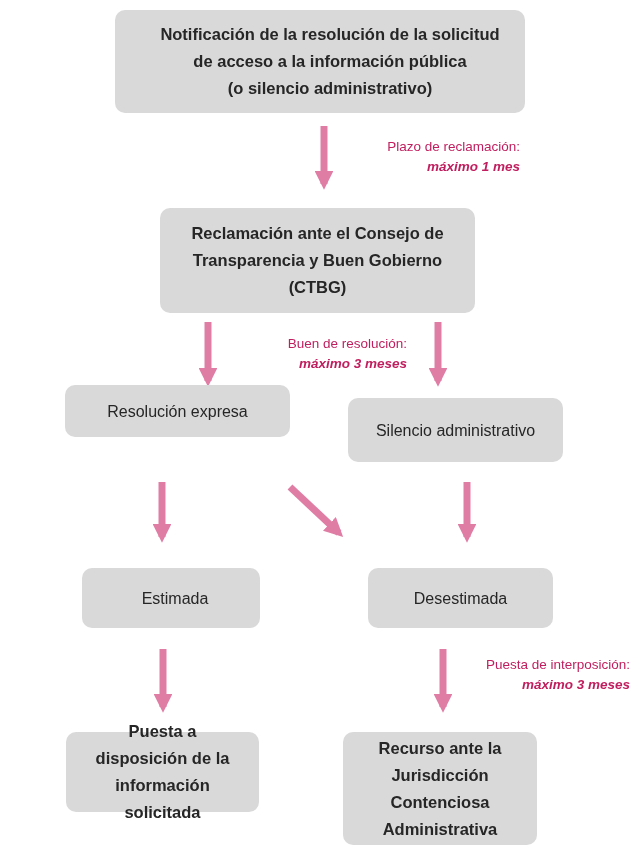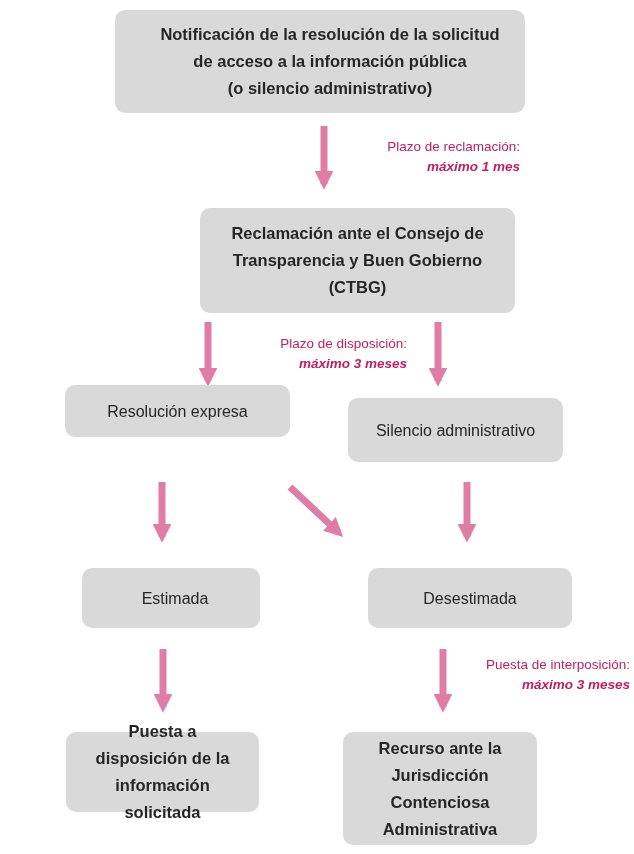--- a/index.html
+++ b/index.html
@@ -42,25 +42,25 @@
     text-align: right;
     color: var(--color-label, #c01e5e);
     font-size: 13.5px;
     line-height: 20px;
   }
   .edge-label .l2 { font-weight: bold; display: block; font-style: italic; }
   .edge-label .l1 { display: block; }
 
   
   #node-notificacion        { left: 115px; top: 10px;  width: 410px; height: 103px; padding-left: 28px; }
-  #node-reclamacion         { left: 160px; top: 208px; width: 315px; height: 105px; margin-left: 40px; }
+  #node-reclamacion         { left: 160px; top: 208px; width: 315px; height: 105px; }
   #node-resolucion-expresa  { left: 65px;  top: 385px; width: 225px; height: 52px; }
   #node-silencio            { left: 348px; top: 398px; width: 215px; height: 64px; }
   #node-estimada            { left: 82px;  top: 568px; width: 178px; height: 60px; padding-left: 16px; }
-  #node-desestimada         { left: 368px; top: 568px; width: 204px; height: 60px; }
+  #node-desestimada         { left: 368px; top: 568px; width: 185px; height: 60px; }
   #node-puesta              { left: 66px;  top: 732px; width: 193px; height: 80px; }
   #node-recurso             { left: 343px; top: 732px; width: 194px; height: 113px; }
 
   
   #label-reclamacion   { left: 352px; top: 137px; width: 168px; }
   #label-resolucion    { left: 243px; top: 334px; width: 164px; }
   #label-interposicion { left: 450px; top: 655px; width: 180px; }
 </style>
 </head>
 <body>
@@ -90,21 +90,21 @@
   <div class="edge-label" id="label-reclamacion">
     <span class="l1">Plazo de reclamación:</span>
     <span class="l2">máximo 1 mes</span>
   </div>
 
   <div class="node bold" id="node-reclamacion">Reclamación ante el Consejo de
 Transparencia y Buen Gobierno
 (CTBG)</div>
 
   <div class="edge-label" id="label-resolucion">
-    <span class="l1">Plazo de disposición:</span>
+    <span class="l1">Buen de resolución:</span>
     <span class="l2">máximo 3 meses</span>
   </div>
 
   <div class="node" id="node-resolucion-expresa">Resolución expresa</div>
 
   <div class="node" id="node-silencio">Silencio administrativo</div>
 
   <div class="node" id="node-estimada">Estimada</div>
 
   <div class="node" id="node-desestimada">Desestimada</div>

